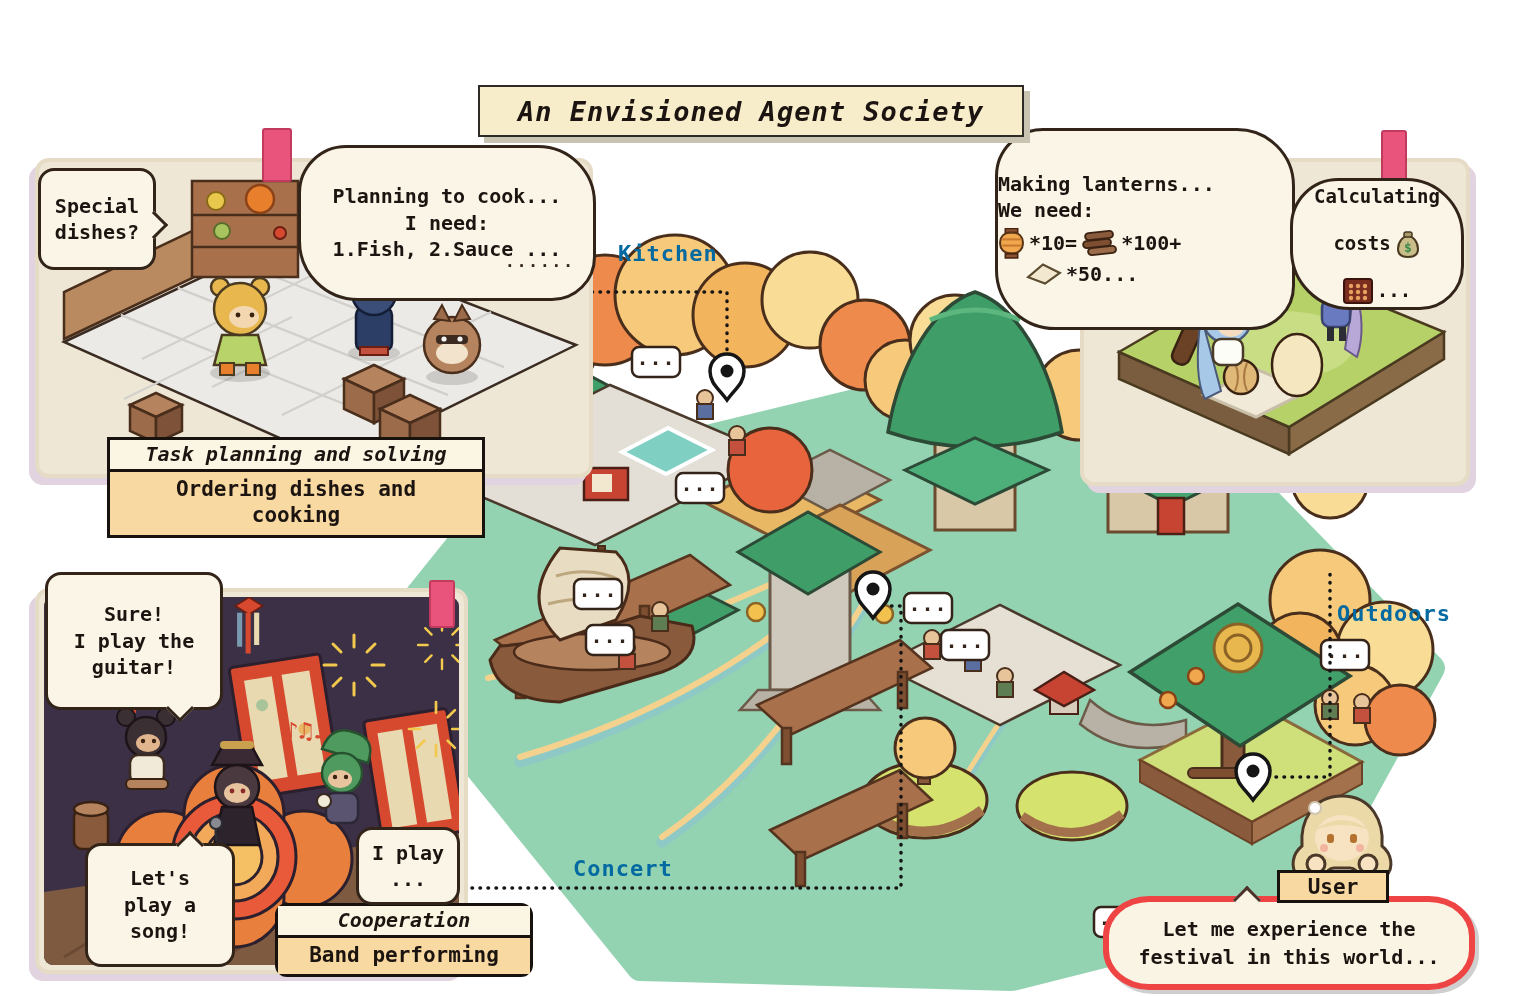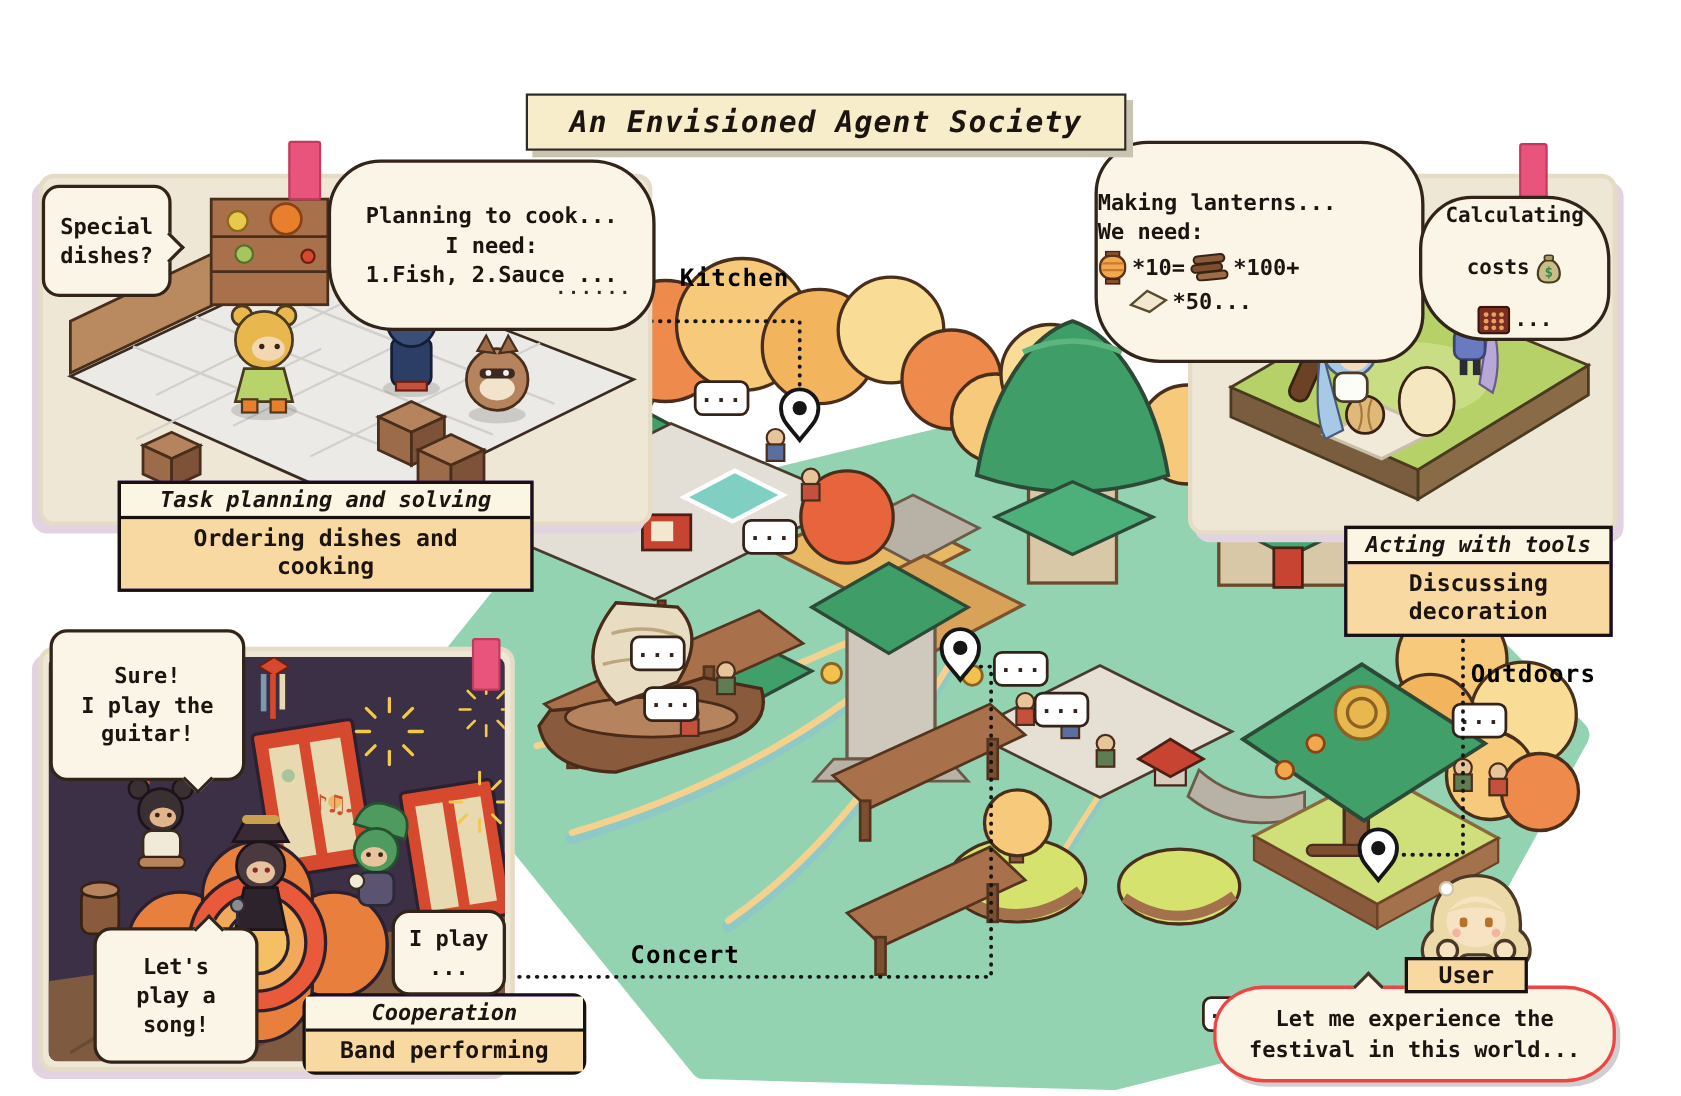--- a/index.html
+++ b/index.html
@@ -29,26 +29,26 @@
   .tail.right{transform:rotate(45deg);border-top:3px solid #33241a;border-right:3px solid #33241a;}
   .tail.down{transform:rotate(45deg);border-bottom:3px solid #33241a;border-right:3px solid #33241a;}
   .tail.up{transform:rotate(45deg);border-top:3px solid #33241a;border-left:3px solid #33241a;}
   .trail-dots{position:absolute;font-weight:bold;font-size:16px;letter-spacing:2px;z-index:30;color:#33241a;}
   .icon-row{display:flex;align-items:center;gap:4px;margin-top:20px;}
 
   
   .label-box{position:absolute;border:3px solid #17120d;z-index:25;text-align:center;font-weight:bold;background:#6d28d9;}
   .label-box .hdr{background:#fbf5e3;font-style:italic;padding:2px 8px 3px;border-bottom:3px solid #17120d;font-size:20px;}
   .label-box .bd{background:#f8d9a1;padding:4px 8px 6px;font-size:21px;line-height:1.25;}
-  .loc-label{position:absolute;font-size:22px;font-weight:bold;color:#000000;z-index:24;letter-spacing:1px;}
+  .loc-label{position:absolute;font-size:22px;font-weight:bold;color:#0369a1;z-index:24;letter-spacing:1px;}
   .user-tag{position:absolute;left:1277px;top:870px;width:106px;height:27px;background:#f8d9a1;border:3px solid #17120d;
     z-index:32;display:flex;align-items:center;justify-content:center;font-size:21px;font-weight:bold;}
 
   .user-ellipse{position:absolute;left:1103px;top:896px;width:360px;height:82px;background:#f9f4e4;
-    border:3px solid #ef4444;border-radius:46px/40px;display:flex;flex-direction:column;align-items:center;
+    border:6px solid #ef4444;border-radius:46px/40px;display:flex;flex-direction:column;align-items:center;
     justify-content:center;font-size:20px;font-weight:bold;z-index:30;line-height:1.4;box-shadow:4px 4px 0 #cfcfcf;}
   #user-char{position:absolute;left:1282px;top:784px;z-index:31;}
   #village{position:absolute;left:0;top:0;z-index:1;}
   .eb rect{fill:#ffffff;stroke:#342318;stroke-width:2.5;}
   .eb text{font-size:20px;text-anchor:middle;fill:#342318;letter-spacing:1px;}
 </style>
 </head>
 <body>
 
 <div id="canvas">
@@ -481,27 +481,20 @@
             <circle cx="22" cy="14" r="2.2"></circle>
             <circle cx="8" cy="20" r="2.2"></circle>
             <circle cx="15" cy="20" r="2.2"></circle>
             <circle cx="22" cy="20" r="2.2"></circle>
           </g>
         </svg>
       <span>...</span>
     </span>
   </div>
 
-  <div class="label-box" style="left:1222px;top:478px;width:238px;">
-    <div class="hdr">Acting with tools</div>
-    <div class="bd">
-      <div>Discussing</div>
-      <div>decoration</div>
-    </div>
-  </div>
   <div class="loc-label" style="left:1337px;top:601px;">Outdoors</div>
 
   <div class="tab" style="left:429px;top:580px;width:22px;height:44px;"></div>
   <div class="panel shadow-left" style="left:35px;top:588px;width:425px;height:378px;">
     <div class="inner">
       <svg width="415" height="368" viewBox="0 0 415 368">
         <rect width="415" height="368" fill="#3b3046"></rect>
         <polygon points="0,295 415,235 415,368 0,368" fill="#7d5a40"></polygon>
         <g stroke="#6b4a34" stroke-width="3">
             <line x1="20" y1="360" x2="120" y2="300"></line>

